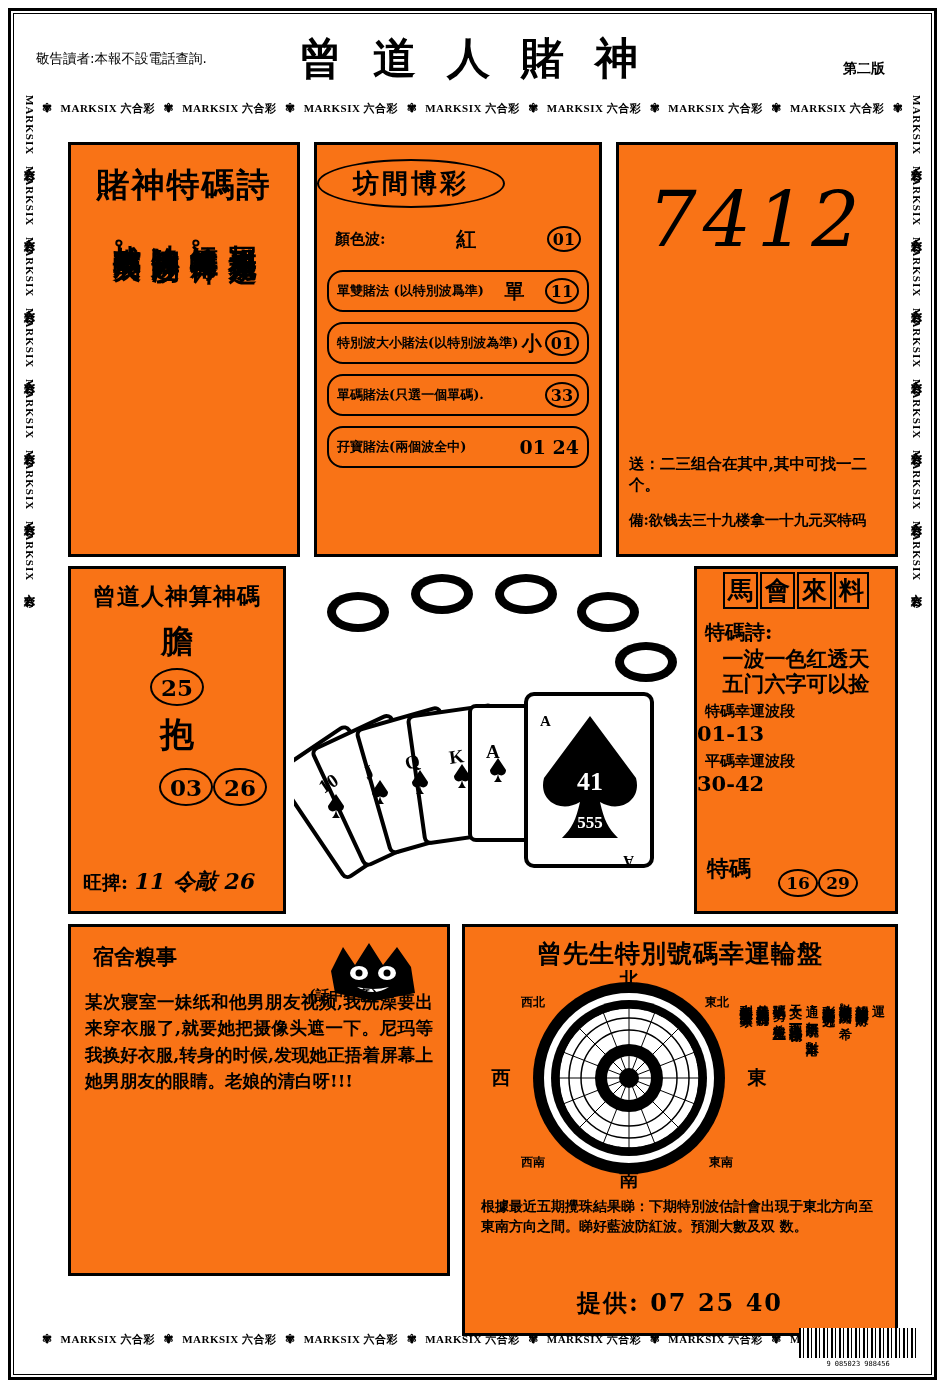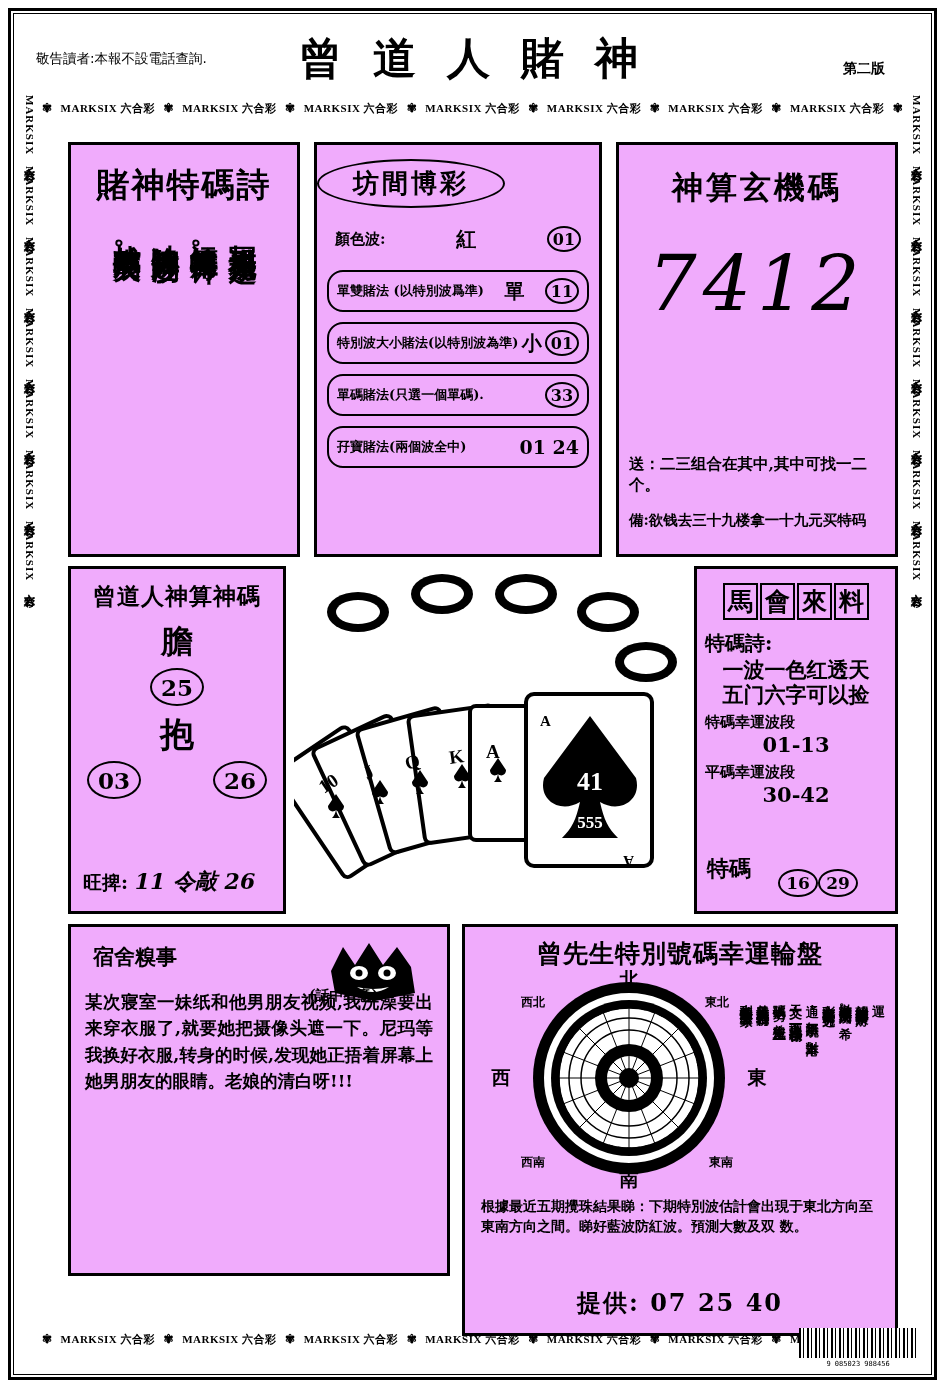--- a/index.html
+++ b/index.html
@@ -72,21 +72,21 @@
     letter-spacing:8px;
   }
   .edition {
     position:absolute; right:30px; top:38px;
     font-size:14px; font-weight:bold;
   }
 
   
   .content { position:absolute; left:46px; right:46px; top:126px; bottom:66px; }
 
-  .box { border:3px solid #000; position:absolute; background:#f0abfc; }
+  .box { border:3px solid #000; position:absolute; background:#f97316; }
 
   
   #box-poem { left:22px; top:16px; width:232px; height:415px; }
   .poem-title {
     text-align:center; font-size:33px; font-weight:bold;
     font-family:"DejaVu Serif","Liberation Serif", serif;
     margin-top:18px; letter-spacing:2px;
   }
   .poem-cols {
     display:flex; flex-direction:row-reverse; justify-content:center;
@@ -168,50 +168,50 @@
   .big-ball {
     display:inline-flex; align-items:center; justify-content:center;
     border:2.5px solid #000; border-radius:50%;
     width:54px; height:38px; font-size:23px; font-weight:bold;
     font-family:"DejaVu Serif","Liberation Serif", serif;
   }
   .zeng-word2 {
     text-align:center; font-size:34px; font-weight:bold; margin-top:6px;
     font-family:"DejaVu Serif","Liberation Serif", serif;
   }
-  .zeng-pair { display:flex; justify-content:space-between; margin-top:3px; padding:0 16px; }
+  .zeng-pair { display:flex; justify-content:flex-end; margin-top:10px; padding:0 16px; }
   .zeng-foot {
     position:absolute; left:12px; bottom:14px;
     font-size:19px; font-weight:bold;
     font-family:"DejaVu Serif","Liberation Serif", serif;
   }
   .zeng-foot .hw { font-style:italic; font-size:22px; }
 
   
   #art-cards { position:absolute; left:248px; top:440px; width:390px; height:348px; }
 
   
   #box-ma { left:648px; top:440px; width:204px; height:348px; }
   .ma-title {
-    text-align:center; margin-top:14px;
+    text-align:center; margin-top:3px;
     font-size:25px; font-weight:bold;
     font-family:"DejaVu Serif","Liberation Serif", serif;
   }
   .ma-title span { border:2px solid #000; padding:0 3px; margin:0 1px; display:inline-block; }
   .ma-sub {
     margin:10px 0 0 8px; font-size:20px; font-weight:bold;
     font-family:"DejaVu Serif","Liberation Serif", serif;
   }
   .ma-line {
     text-align:center; font-size:21px; font-weight:bold; line-height:1.2;
     font-family:"DejaVu Serif","Liberation Serif", serif;
   }
   .ma-seg { margin-top:6px; font-size:15px; font-weight:bold; text-align:left; margin-left:8px;
     font-family:"DejaVu Serif","Liberation Serif", serif; }
-  .ma-num { text-align:center; font-size:21px; font-weight:bold;
+  .ma-num { font-size:21px; font-weight:bold;
     font-family:"DejaVu Serif","Liberation Serif", serif; }
   .ma-foot { position:absolute; left:10px; right:10px; bottom:14px; display:flex; align-items:center; }
   .ma-foot .lbl { font-size:22px; font-weight:bold; font-family:"DejaVu Serif","Liberation Serif", serif; }
   .ma-foot .balls { flex:1; display:flex; justify-content:center;margin-top:29px; }
 
   
   #box-story { left:22px; top:798px; width:382px; height:352px; }
   .story-title { margin:16px 0 0 22px; font-size:21px; font-weight:bold;
     font-family:"DejaVu Serif","Liberation Serif", serif; }
   .story-caption { position:absolute; left:238px; top:60px; font-size:14px; font-weight:bold;
@@ -370,21 +370,20 @@
       </div>
 
       <div class="fang-row">
         <span class="fang-label sm">孖寶賭法(兩個波全中)</span>
         <span class="fang-mid"></span>
         <span class="fang-val">01  24</span>
       </div>
     </div>
 
     <div class="box" id="box-shen">
-      <div class="shen-title">神算玄機碼</div>
       <div class="shen-hand">7412</div>
       <div class="shen-note1">送：二三组合在其中,其中可找一二个。</div>
       <div class="shen-note2">備:欲钱去三十九楼拿一十九元买特码</div>
     </div>
 
     <div class="box" id="box-zeng">
       <div class="zeng-title">曾道人神算神碼</div>
       <div class="zeng-word">膽</div>
       <div class="zeng-ball-center">
         <span class="big-ball">25</span>

